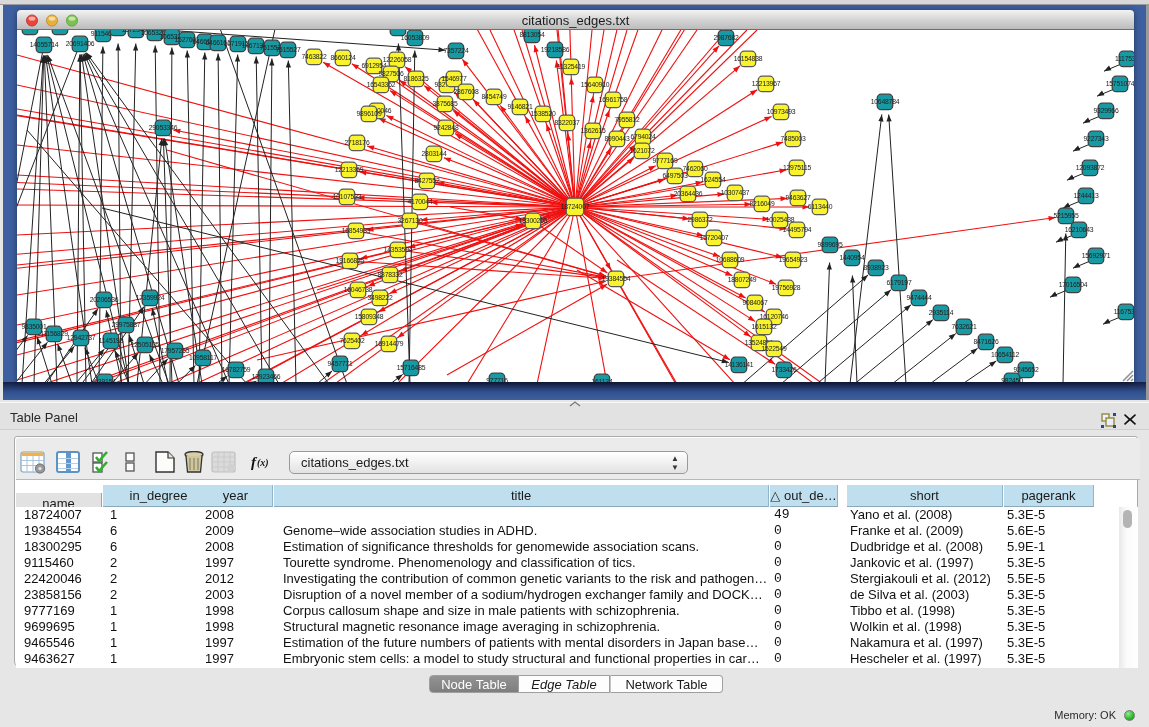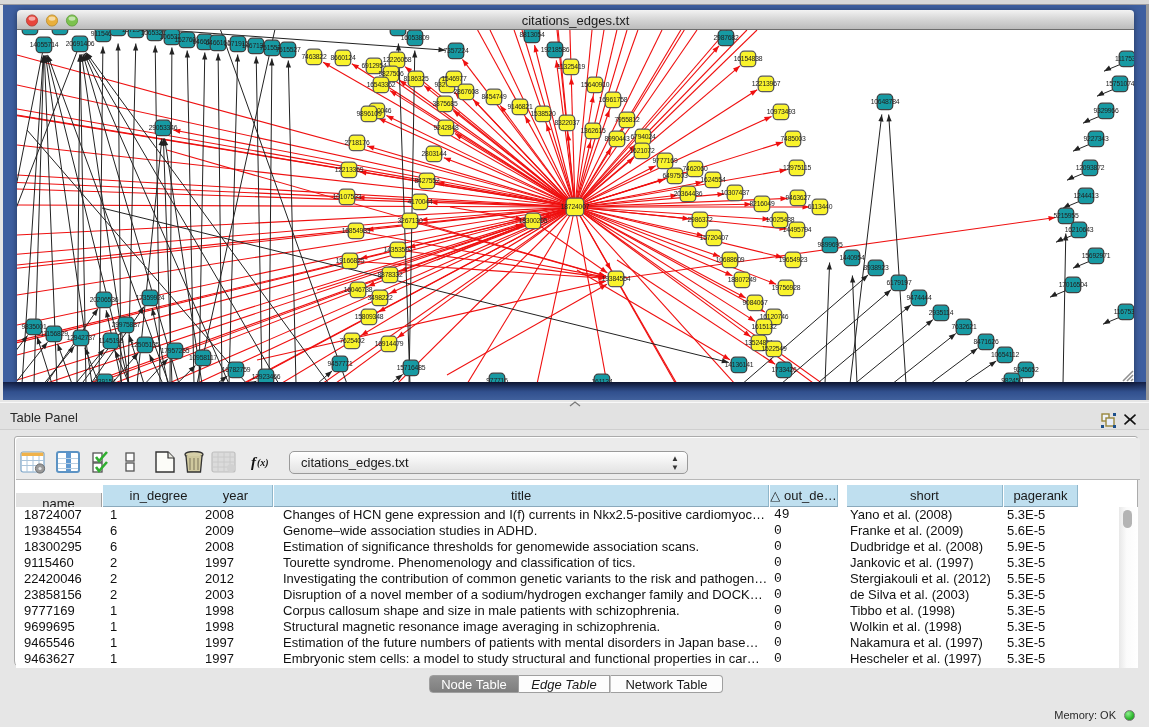--- a/index.html
+++ b/index.html
@@ -770,48 +770,47 @@
           <div class="t">citations_edges.txt</div>
           <div class="ar">▲<br>▼</div>
         </div>
     </div>
     <div class="hdr" style="left:1px;width:86px;background:#e2e2e2;border-right:1px solid #9f9f9f;margin-top:8px;">name</div>
     <div class="hdr" style="left:88px;width:112px;">in_degree</div>
     <div class="hdr" style="left:184px;width:74px;">year</div>
     <div class="hdr" style="left:259px;width:495px;">title</div>
     <div class="hdr" style="left:755px;width:68px;">△&nbsp;out_de…</div>
     <div class="hdr" style="left:832px;width:156px;">short</div>
-    <div class="hdr" style="left:989px;width:74px;border-right:1px solid #8fb6ca;">pagerank</div>
+    <div class="hdr" style="left:989px;width:90px;border-right:1px solid #8fb6ca;">pagerank</div>
     <div class="abs" id="rowsarea">
         <div class="trow">
           <div class="c c0">18724007</div>
           <div class="c c1">1</div>
           <div class="c c2">2008</div>
-          <div class="c c3">Changes of HCN gene expression and I(f) currents in Nkx2.5-positive cardiomyoc…</div>
           <div class="c c4">49</div>
           <div class="c c5">Yano et al. (2008)</div>
           <div class="c c6">5.3E-5</div>
         </div>
         <div class="trow">
           <div class="c c0">19384554</div>
           <div class="c c1">6</div>
           <div class="c c2">2009</div>
           <div class="c c3">Genome–wide association studies in ADHD.</div>
           <div class="c c4">0</div>
           <div class="c c5">Franke et al. (2009)</div>
           <div class="c c6">5.6E-5</div>
         </div>
         <div class="trow">
           <div class="c c0">18300295</div>
           <div class="c c1">6</div>
           <div class="c c2">2008</div>
           <div class="c c3">Estimation of significance thresholds for genomewide association scans.</div>
           <div class="c c4">0</div>
           <div class="c c5">Dudbridge et al. (2008)</div>
-          <div class="c c6">5.9E-5</div>
+          <div class="c c6">5.9E-1</div>
         </div>
         <div class="trow">
           <div class="c c0">9115460</div>
           <div class="c c1">2</div>
           <div class="c c2">1997</div>
           <div class="c c3">Tourette syndrome. Phenomenology and classification of tics.</div>
           <div class="c c4">0</div>
           <div class="c c5">Jankovic et al. (1997)</div>
           <div class="c c6">5.3E-5</div>
         </div>

